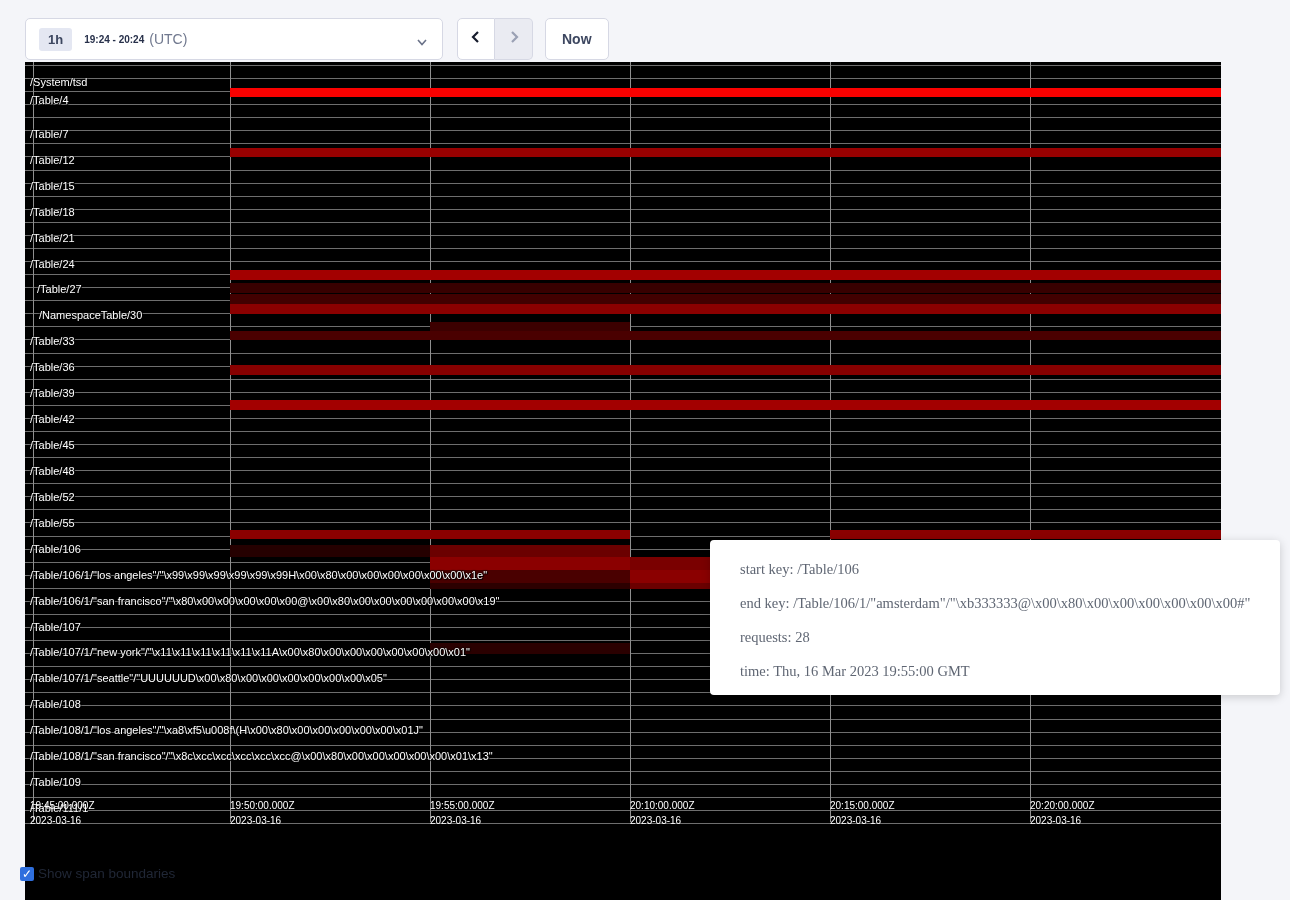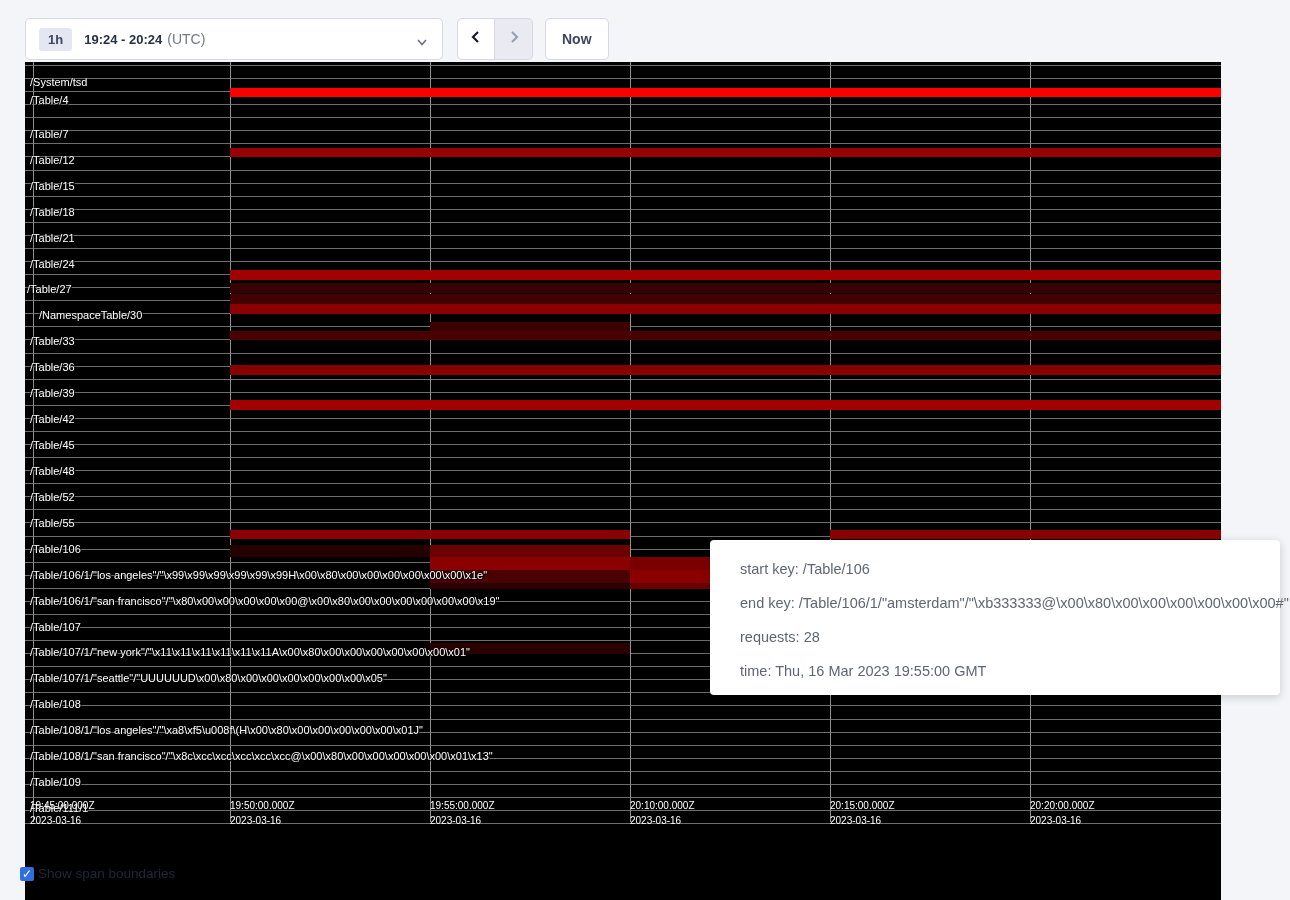--- a/index.html
+++ b/index.html
@@ -13,21 +13,21 @@
   .toolbar{position:absolute;left:0;top:0;width:100%;height:62px;}
   .time-selector{
     position:absolute;left:25px;top:18px;width:418px;height:42px;
     background:#fff;border:1px solid #d6d8e4;border-radius:5px;
     box-sizing:border-box;display:flex;align-items:center;cursor:pointer;
   }
   .preset-chip{
     margin-left:13px;background:#e4e7f2;border-radius:3px;
     padding:4px 9px;font-size:13px;font-weight:bold;color:#3d4760;
   }
-  .range-text{margin-left:12px;font-size:13px;font-weight:bold;color:#27304a;white-space:nowrap;}
+  .range-text{margin-left:12px;font-size:10px;font-weight:bold;color:#27304a;white-space:nowrap;}
   .tz-text{margin-left:5px;font-size:14px;color:#70788e;font-weight:normal;}
   .chev-down{position:absolute;right:14px;top:15px;width:12px;height:12px;color:#6a7288;}
   .nav-group{position:absolute;left:457px;top:18px;height:42px;display:flex;}
   .nav-btn{
     width:38px;height:42px;box-sizing:border-box;border:1px solid #d6d8e4;
     display:flex;align-items:center;justify-content:center;background:#fff;cursor:pointer;
   }
   .nav-btn.prev{border-radius:5px 0 0 5px;}
   .nav-btn.next{border-radius:0 5px 5px 0;background:#eaebf2;border-left:none;cursor:default;}
   .nav-btn svg{width:14px;height:14px;}
@@ -49,21 +49,21 @@
     position:absolute;color:#fff;font-size:11px;line-height:12px;white-space:nowrap;
     text-shadow:0 0 2px #000,0 0 2px #000,1px 1px 0 #000;
   }
   .axis-label{
     position:absolute;top:736px;color:#fff;font-size:10px;line-height:15px;white-space:nowrap;
   }
   
   .kv-tooltip{
     position:absolute;left:710px;top:540px;width:570px;height:155px;
     background:#fff;border-radius:4px;box-shadow:0 2px 10px rgba(0,0,0,0.18);
-    box-sizing:border-box;padding:12px 0 5px 30px;
+    box-sizing:border-box;padding:12px 0 5px 30px;font-family:Liberation Serif, serif;
   }
   .kv-tooltip .tline{
     font-size:14.5px;color:#5f6673;height:34px;display:flex;align-items:center;white-space:nowrap;
   }
   
   .footer-row{position:absolute;left:20px;top:866px;display:flex;align-items:center;}
   .checkbox{
     width:14px;height:14px;background:#2f6fde;border-radius:2px;
     color:#fff;font-size:12px;line-height:14px;text-align:center;cursor:pointer;flex:none;
   }
@@ -190,21 +190,21 @@
     <div class="band-seg" style="top: 521px; height: 6px; left: 605px; width: 95px; background: rgb(107, 0, 0);"></div>
     <div class="band-seg" style="top: 581px; height: 11px; left: 405px; width: 200px; background: rgb(42, 0, 0);"></div>
     <div class="row-label" style="left: 5px; top: 14px;">/System/tsd</div>
     <div class="row-label" style="left: 5px; top: 32px;">/Table/4</div>
     <div class="row-label" style="left: 5px; top: 65.86px;">/Table/7</div>
     <div class="row-label" style="left: 5px; top: 91.79px;">/Table/12</div>
     <div class="row-label" style="left: 5px; top: 117.72px;">/Table/15</div>
     <div class="row-label" style="left: 5px; top: 143.65px;">/Table/18</div>
     <div class="row-label" style="left: 5px; top: 169.58px;">/Table/21</div>
     <div class="row-label" style="left: 5px; top: 195.51px;">/Table/24</div>
-    <div class="row-label" style="left: 2px; top: 221.44px;">/Table/27</div>
+    <div class="row-label" style="left: 12px; top: 221.44px;">/Table/27</div>
     <div class="row-label" style="left: 5px; top: 247.37px; margin-left: 9px;">/NamespaceTable/30</div>
     <div class="row-label" style="left: 5px; top: 273.3px;">/Table/33</div>
     <div class="row-label" style="left: 5px; top: 299.23px;">/Table/36</div>
     <div class="row-label" style="left: 5px; top: 325.16px;">/Table/39</div>
     <div class="row-label" style="left: 5px; top: 351.09px;">/Table/42</div>
     <div class="row-label" style="left: 5px; top: 377.02px;">/Table/45</div>
     <div class="row-label" style="left: 5px; top: 402.95px;">/Table/48</div>
     <div class="row-label" style="left: 5px; top: 428.88px;">/Table/52</div>
     <div class="row-label" style="left: 5px; top: 454.81px;">/Table/55</div>
     <div class="row-label" style="left: 5px; top: 480.74px;">/Table/106</div>

